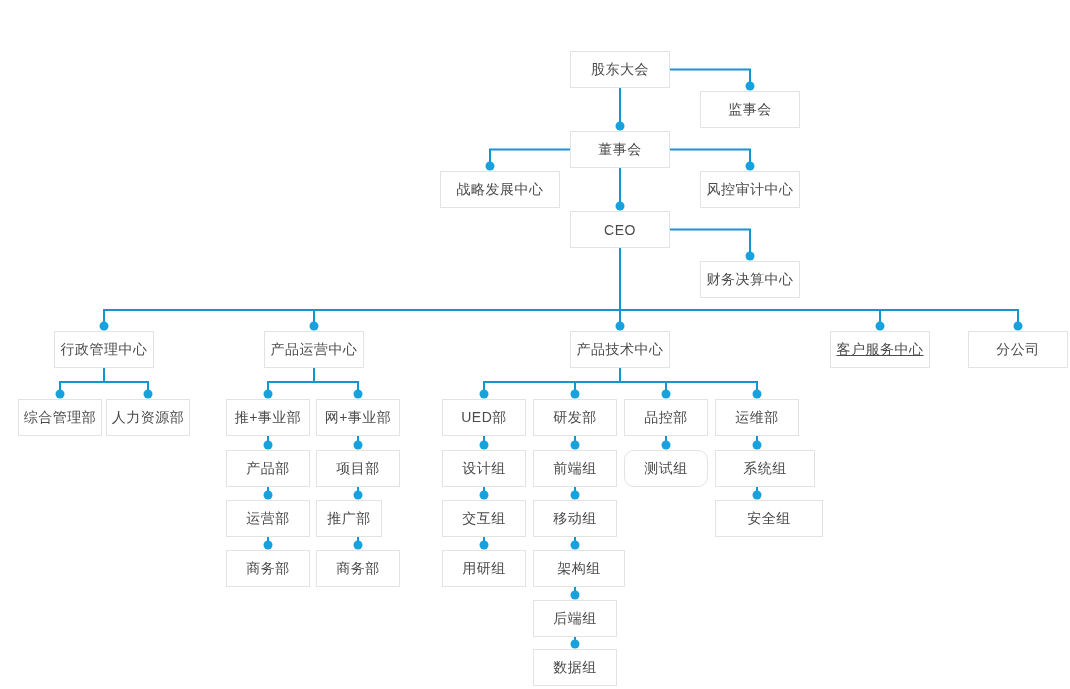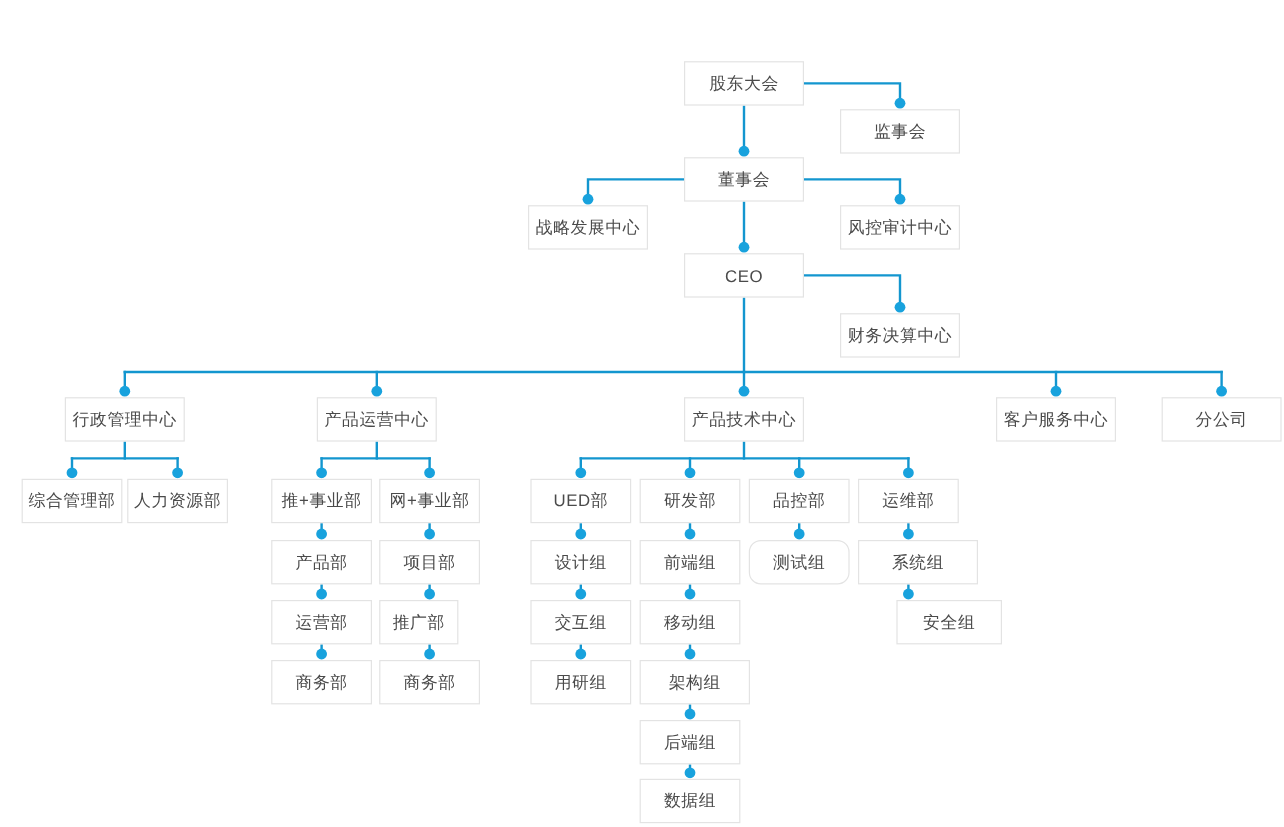--- a/index.html
+++ b/index.html
@@ -115,28 +115,28 @@
       <circle cx="666" cy="445" r="4.5" fill="#18a2dd"></circle>
       <path d="M757 436 L757 445" fill="none" stroke="#1396cf" stroke-width="2" stroke-linecap="square" stroke-linejoin="miter"></path>
       <circle cx="757" cy="445" r="4.5" fill="#18a2dd"></circle>
       <path d="M757 487 L757 495" fill="none" stroke="#1396cf" stroke-width="2" stroke-linecap="square" stroke-linejoin="miter"></path>
       <circle cx="757" cy="495" r="4.5" fill="#18a2dd"></circle>
     </svg>
   <div id="nodes-layer">
       <div class="org-node" style="left: 570px; top: 51px; width: 100px; height: 37px;">股东大会</div>
       <div class="org-node" style="left: 700px; top: 91px; width: 100px; height: 37px;">监事会</div>
       <div class="org-node" style="left: 570px; top: 131px; width: 100px; height: 37px;">董事会</div>
-      <div class="org-node" style="left: 440px; top: 171px; width: 100px; height: 37px;">战略发展中心</div>
+      <div class="org-node" style="left: 440px; top: 171px; width: 120px; height: 37px;">战略发展中心</div>
       <div class="org-node" style="left: 700px; top: 171px; width: 100px; height: 37px;">风控审计中心</div>
       <div class="org-node" style="left: 570px; top: 211px; width: 100px; height: 37px;">CEO</div>
       <div class="org-node" style="left: 700px; top: 261px; width: 100px; height: 37px;">财务决算中心</div>
       <div class="org-node" style="left: 54px; top: 331px; width: 100px; height: 37px;">行政管理中心</div>
       <div class="org-node" style="left: 264px; top: 331px; width: 100px; height: 37px;">产品运营中心</div>
       <div class="org-node" style="left: 570px; top: 331px; width: 100px; height: 37px;">产品技术中心</div>
-      <div class="org-node" style="left: 830px; top: 331px; width: 100px; height: 37px;">客户服务中心</div>
+      <div class="org-node" style="left: 830px; top: 331px; width: 100px; height: 37px; text-decoration: underline;">客户服务中心</div>
       <div class="org-node" style="left: 968px; top: 331px; width: 100px; height: 37px;">分公司</div>
       <div class="org-node" style="left: 18px; top: 399px; width: 84px; height: 37px;">综合管理部</div>
       <div class="org-node" style="left: 106px; top: 399px; width: 84px; height: 37px;">人力资源部</div>
       <div class="org-node" style="left: 226px; top: 399px; width: 84px; height: 37px;">推+事业部</div>
       <div class="org-node" style="left: 316px; top: 399px; width: 84px; height: 37px;">网+事业部</div>
       <div class="org-node" style="left: 442px; top: 399px; width: 84px; height: 37px;">UED部</div>
       <div class="org-node" style="left: 533px; top: 399px; width: 84px; height: 37px;">研发部</div>
       <div class="org-node" style="left: 624px; top: 399px; width: 84px; height: 37px;">品控部</div>
       <div class="org-node" style="left: 715px; top: 399px; width: 84px; height: 37px;">运维部</div>
       <div class="org-node" style="left: 226px; top: 450px; width: 84px; height: 37px;">产品部</div>
@@ -148,15 +148,15 @@
       <div class="org-node" style="left: 442px; top: 450px; width: 84px; height: 37px;">设计组</div>
       <div class="org-node" style="left: 442px; top: 500px; width: 84px; height: 37px;">交互组</div>
       <div class="org-node" style="left: 442px; top: 550px; width: 84px; height: 37px;">用研组</div>
       <div class="org-node" style="left: 533px; top: 450px; width: 84px; height: 37px;">前端组</div>
       <div class="org-node" style="left: 533px; top: 500px; width: 84px; height: 37px;">移动组</div>
       <div class="org-node" style="left: 533px; top: 550px; width: 92px; height: 37px;">架构组</div>
       <div class="org-node" style="left: 533px; top: 600px; width: 84px; height: 37px;">后端组</div>
       <div class="org-node" style="left: 533px; top: 649px; width: 84px; height: 37px;">数据组</div>
       <div class="org-node" style="left: 624px; top: 450px; width: 84px; height: 37px; border-radius: 10px;">测试组</div>
       <div class="org-node" style="left: 715px; top: 450px; width: 100px; height: 37px;">系统组</div>
-      <div class="org-node" style="left: 715px; top: 500px; width: 88px; height: 37px; margin-left: 32px;">安全组</div>
+      <div class="org-node" style="left: 715px; top: 500px; width: 108px; height: 37px;">安全组</div>
     </div>
 </div>
 
 </body></html>

